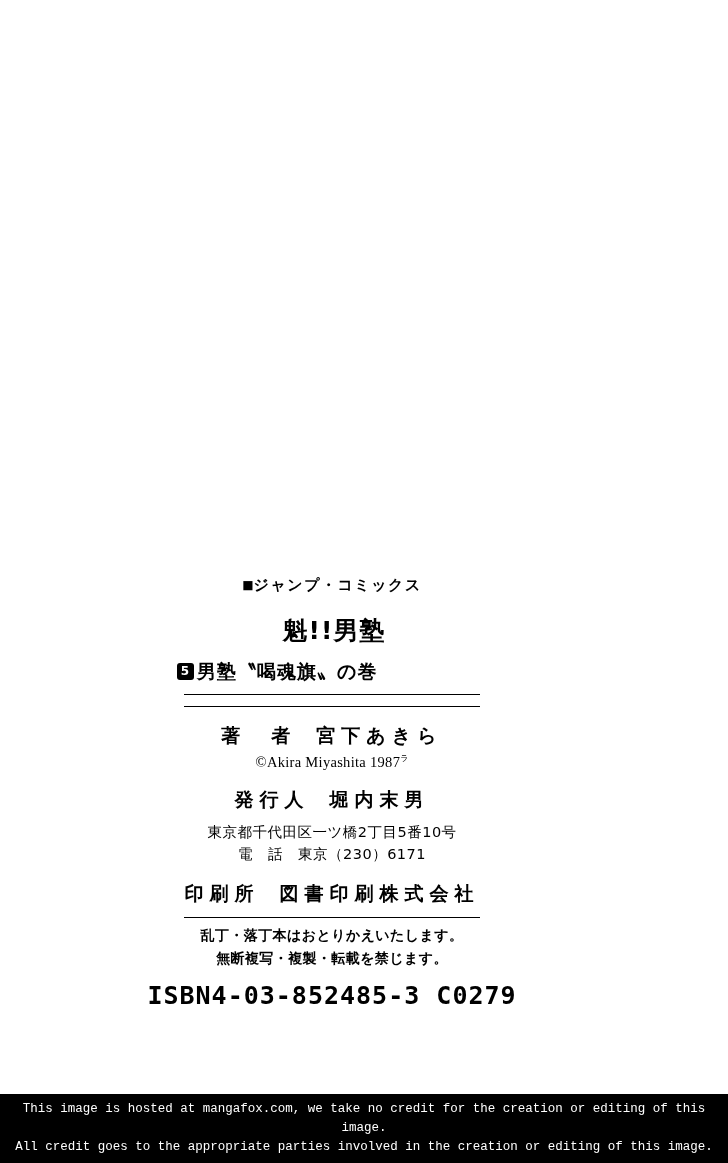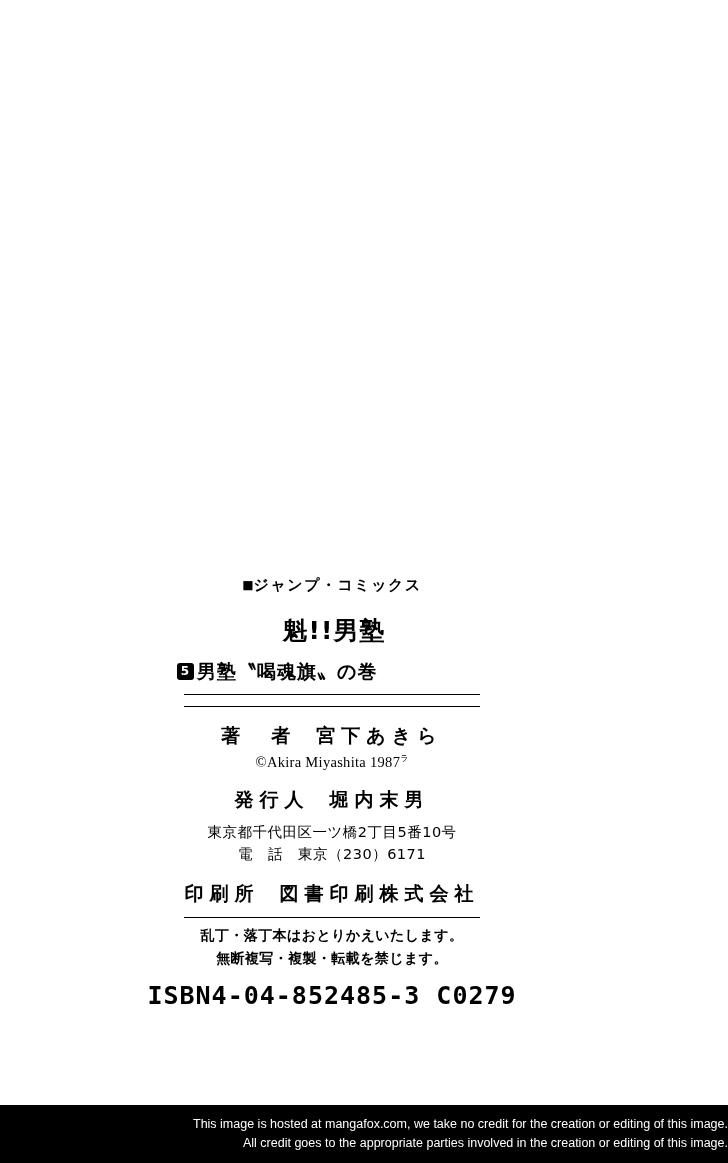--- a/index.html
+++ b/index.html
@@ -181,28 +181,28 @@
     letter-spacing: 1px;
     margin-top: 12px;
   }
 
   
   .footer {
     position: absolute;
     left: 0;
     bottom: 0;
     width: 728px;
-    height: 58px;
+    height: 69px;
     background: #000000;
     color: #ffffff;
     display: flex;
     flex-direction: column;
-    align-items: flex-end;
+    align-items: center;
     justify-content: center;
-    font-family: Liberation Sans, sans-serif;
+    font-family: Liberation Mono, monospace;
     font-size: 12.5px;
     line-height: 1.5;
   }
   .footer .line { display: block; text-align: center; }
 </style>
 </head>
 <body>
 
 <div class="page">
 
@@ -247,21 +247,21 @@
       <span class="k">印刷所</span><span class="v">図書印刷株式会社</span>
     </div>
 
     <div class="rule3"></div>
 
     <div class="notice">
       <div>乱丁・落丁本はおとりかえいたします。</div>
       <div>無断複写・複製・転載を禁じます。</div>
     </div>
 
-    <div class="isbn">ISBN4-04-852485-3  C0279</div>
+    <div class="isbn">ISBN4-03-852485-3  C0279</div>
 
   </div>
 
   <div class="footer">
     <span class="line">This image is hosted at mangafox.com, we take no credit for the creation or editing of this image.</span>
     <span class="line">All credit goes to the appropriate parties involved in the creation or editing of this image.</span>
   </div>
 
 </div>
 

